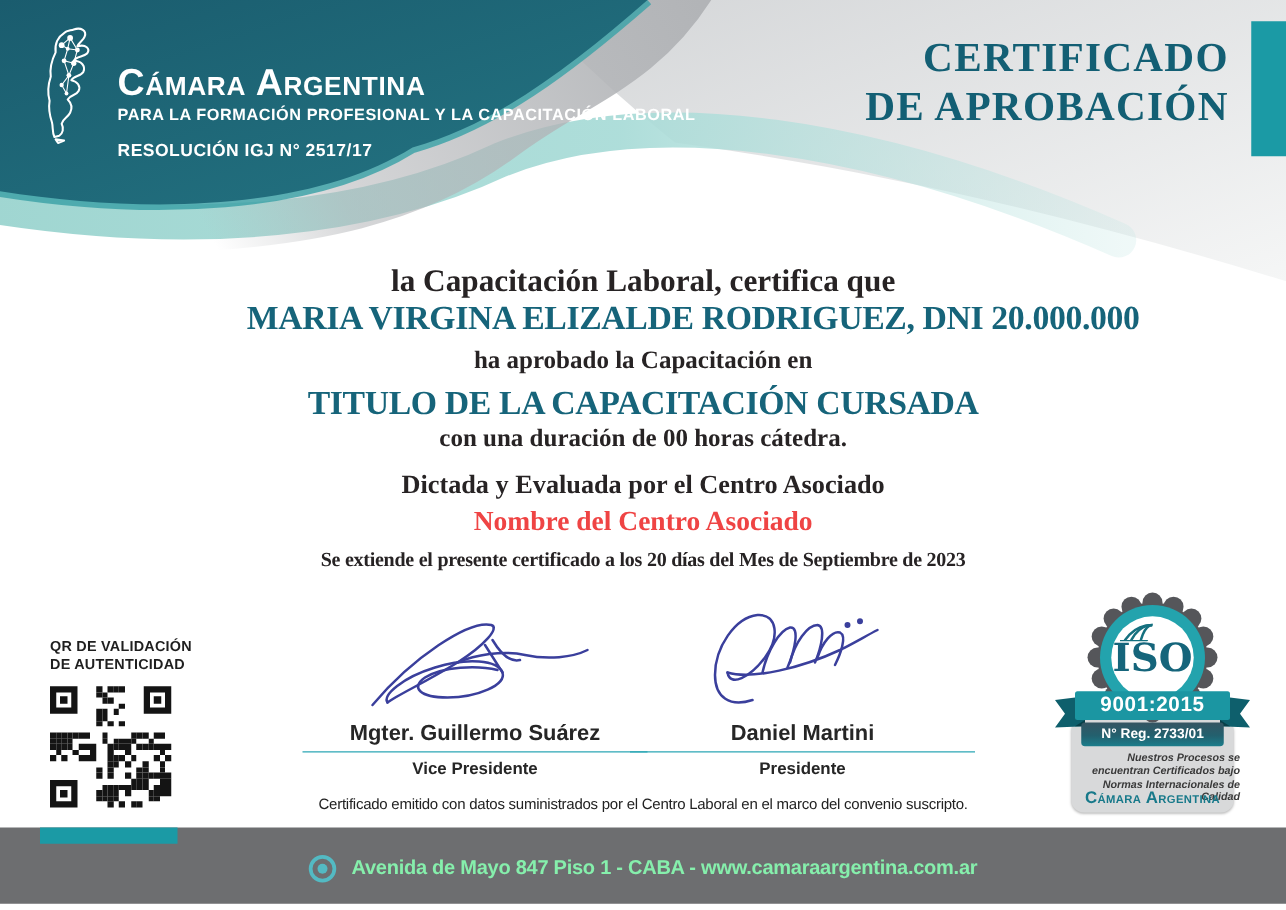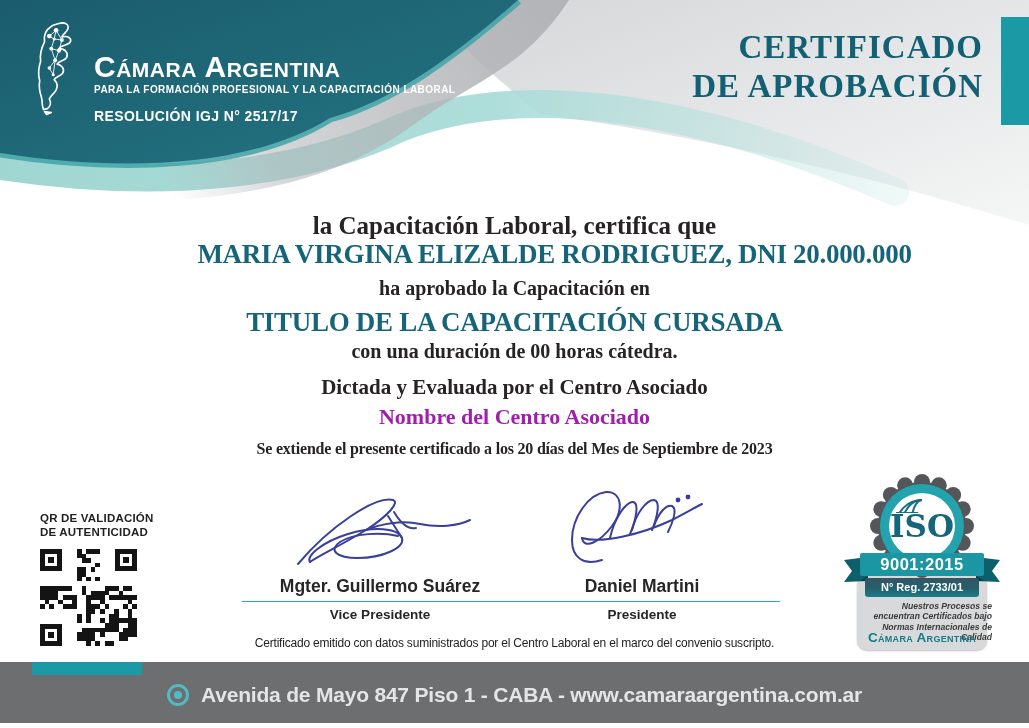--- a/index.html
+++ b/index.html
@@ -8,37 +8,37 @@
     background:#ffffff; overflow:hidden;
     font-family:"Liberation Serif", serif;
   }
   
   .header-art{position:absolute;top:0;left:0;pointer-events:none;}
   
   .logo{position:absolute;top:20px;left:30px;display:flex;align-items:flex-start;}
   .map-icon{width:58px;height:96px;}
   .logo-text{margin-left:6px;margin-top:32px;color:#fff;font-family:"Liberation Sans",sans-serif;}
   .org-name{font-size:30px;font-weight:bold;font-variant:small-caps;letter-spacing:.5px;line-height:30px;}
-  .org-tagline{font-size:10px;font-weight:bold;letter-spacing:.45px;margin-top:2px;white-space:nowrap;}
+  .org-tagline{font-size:13px;font-weight:bold;letter-spacing:.45px;margin-top:2px;white-space:nowrap;}
   .org-resolution{font-size:14px;font-weight:bold;letter-spacing:.4px;margin-top:13px;}
   
   .doc-title{
     position:absolute;top:28px;right:46px;text-align:right;
     color:#135f74;font-weight:bold;font-size:33px;line-height:39px;letter-spacing:1px;
   }
   
   .bline{position:absolute;left:0;width:100%;text-align:center;color:#272324;}
   .intro1{top:186px;font-size:21px;font-weight:bold;}
   .intro2{top:212px;font-size:25px;font-weight:bold;}
   .recipient{top:239px;font-size:27px;font-weight:bold;color:#16647a;letter-spacing:-.3px;padding-left:40px;}
   .approved{top:277px;font-size:20px;font-weight:bold;}
   .course{top:307px;font-size:27px;font-weight:bold;color:#16647a;letter-spacing:-.3px;}
   .duration{top:340px;font-size:20px;font-weight:bold;}
   .dictada{top:375px;font-size:21px;font-weight:bold;}
-  .center-name{top:404px;font-size:22px;font-weight:bold;color:#a21caf;}
+  .center-name{top:404px;font-size:22px;font-weight:bold;color:#ef4444;}
   .issue{top:440px;font-size:16px;font-weight:bold;letter-spacing:-.2px;}
   
   .qr-wrap{position:absolute;left:40px;top:512px;width:120px;}
   .qr-label{font-family:"Liberation Sans",sans-serif;font-weight:bold;font-size:11.5px;
     line-height:13.5px;color:#1f1f1f;letter-spacing:.2px;}
   .qr-box{position:relative;margin-top:10px;width:97px;height:97px;background:#fff;}
   .qr-grid{position:absolute;inset:0;display:grid;grid-template-columns:repeat(21,1fr);grid-template-rows:repeat(21,1fr);}
   .qr-grid div.on{background:#141414;}
   .finder{position:absolute;width:22px;height:22px;border:5px solid #141414;box-sizing:border-box;}
   .finder::after{content:"";position:absolute;left:3px;top:3px;width:6px;height:6px;background:#141414;}
@@ -66,21 +66,21 @@
   .iso-org{position:absolute;left:0;right:0;bottom:5px;text-align:center;
     color:#17798a;font-weight:bold;font-size:13.5px;font-variant:small-caps;letter-spacing:.3px;}
   
   .footnote{position:absolute;top:636px;left:0;width:100%;text-align:center;
     font-family:"Liberation Sans",sans-serif;font-size:12px;letter-spacing:-.2px;color:#222;}
   .footer-bar{position:absolute;top:662px;left:0;width:100%;height:61px;background:#6d6e70;}
   .footer-accent{position:absolute;left:32px;top:0;width:110px;height:13px;background:#1b9aa5;}
   .footer-row{display:flex;justify-content:center;align-items:center;gap:12px;height:100%;padding-top:4px;box-sizing:border-box;}
   .loc-icon{width:16px;height:16px;border-radius:50%;border:3px solid #53bac3;position:relative;flex:0 0 auto;}
   .loc-icon::after{content:"";position:absolute;left:4px;top:4px;width:8px;height:8px;border-radius:50%;background:#53bac3;}
-  .footer-text{color:#e5e5e5;font-family:"Liberation Sans",sans-serif;font-weight:bold;font-size:21px;letter-spacing:-.2px;}
+  .footer-text{color:#86efac;font-family:"Liberation Sans",sans-serif;font-weight:bold;font-size:16px;letter-spacing:-.2px;}
 </style>
 </head>
 <body>
 
 <div class="certificate">
 
   <svg class="header-art" width="1029" height="300" viewBox="0 0 1029 300">
     <defs>
       <linearGradient id="gpanel" x1="0" y1="0" x2="1" y2="1">
         <stop offset="0" stop-color="#d3d5d7"></stop>

